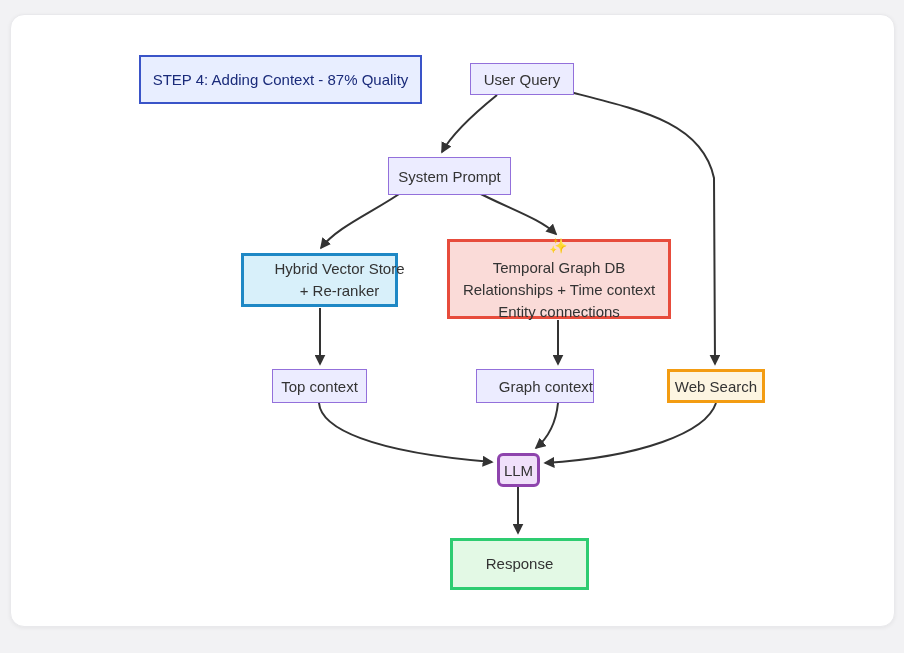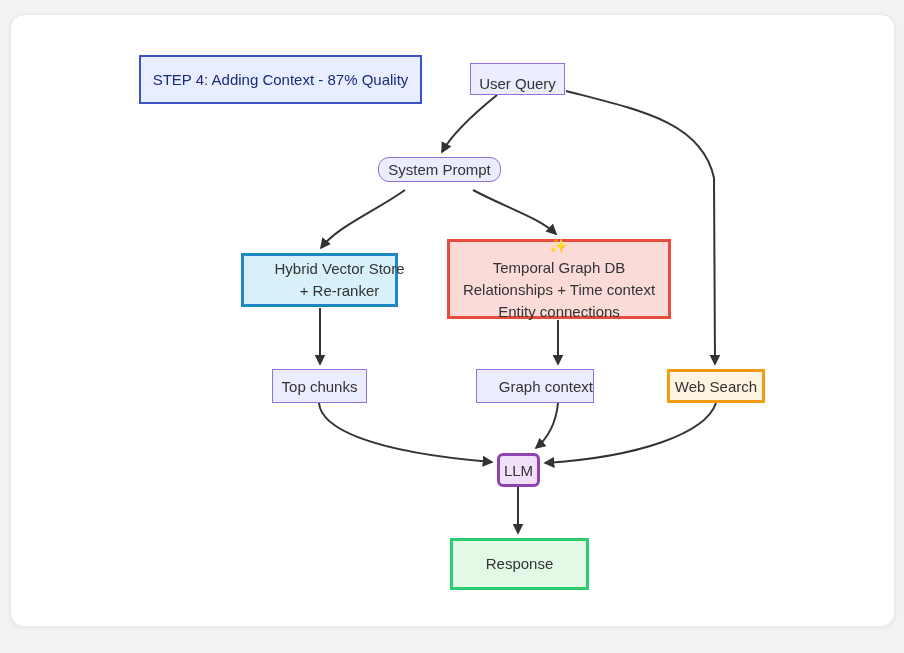--- a/index.html
+++ b/index.html
@@ -72,41 +72,41 @@
   <path class="edge" d="M319,403 C321,428 370,452 492,462" marker-end="url(#arrow)"></path>
   <path class="edge" d="M558,403 C556,423 549,437 536,448" marker-end="url(#arrow)"></path>
   <path class="edge" d="M716,403 C706,433 640,457 545,463" marker-end="url(#arrow)"></path>
   <path class="edge" d="M518,487 L518,533" marker-end="url(#arrow)"></path>
 </svg>
 
 <div class="node step" style="left:139px;top:55px;width:283px;height:49px;">
   <span>STEP 4: Adding Context - 87% Quality</span>
 </div>
 
-<div class="node lavender" style="left:470px;top:63px;width:95px;height:32px;justify-content:flex-end;">
+<div class="node lavender" style="left:470px;top:63px;width:104px;height:32px;">
   <span>User Query</span>
 </div>
 
-<div class="node lavender" style="left:378px;top:157px;width:123px;height:25px;border-radius:11px;">
+<div class="node lavender" style="left:388px;top:157px;width:123px;height:38px;">
   <span>System Prompt</span>
 </div>
 
 <div class="node blue" style="left:241px;top:253px;width:157px;height:54px;">
   <span>Hybrid Vector Store</span>
   <span>+ Re-ranker</span>
 </div>
 
 <div class="node red" style="left:447px;top:239px;width:224px;height:80px;">
   <span class="inline-line"><span class="sparkle">✨</span> <span style="display:inline;">Temporal Graph DB</span></span>
   <span>Relationships + Time context</span>
   <span>Entity connections</span>
 </div>
 
 <div class="node lavender" style="left:272px;top:369px;width:95px;height:34px;">
-  <span>Top chunks</span>
+  <span>Top context</span>
 </div>
 
 <div class="node lavender" style="left:476px;top:369px;width:118px;height:34px;align-items:flex-end;">
   <span>Graph context</span>
 </div>
 
 <div class="node cream" style="left:667px;top:369px;width:98px;height:34px;">
   <span>Web Search</span>
 </div>
 

